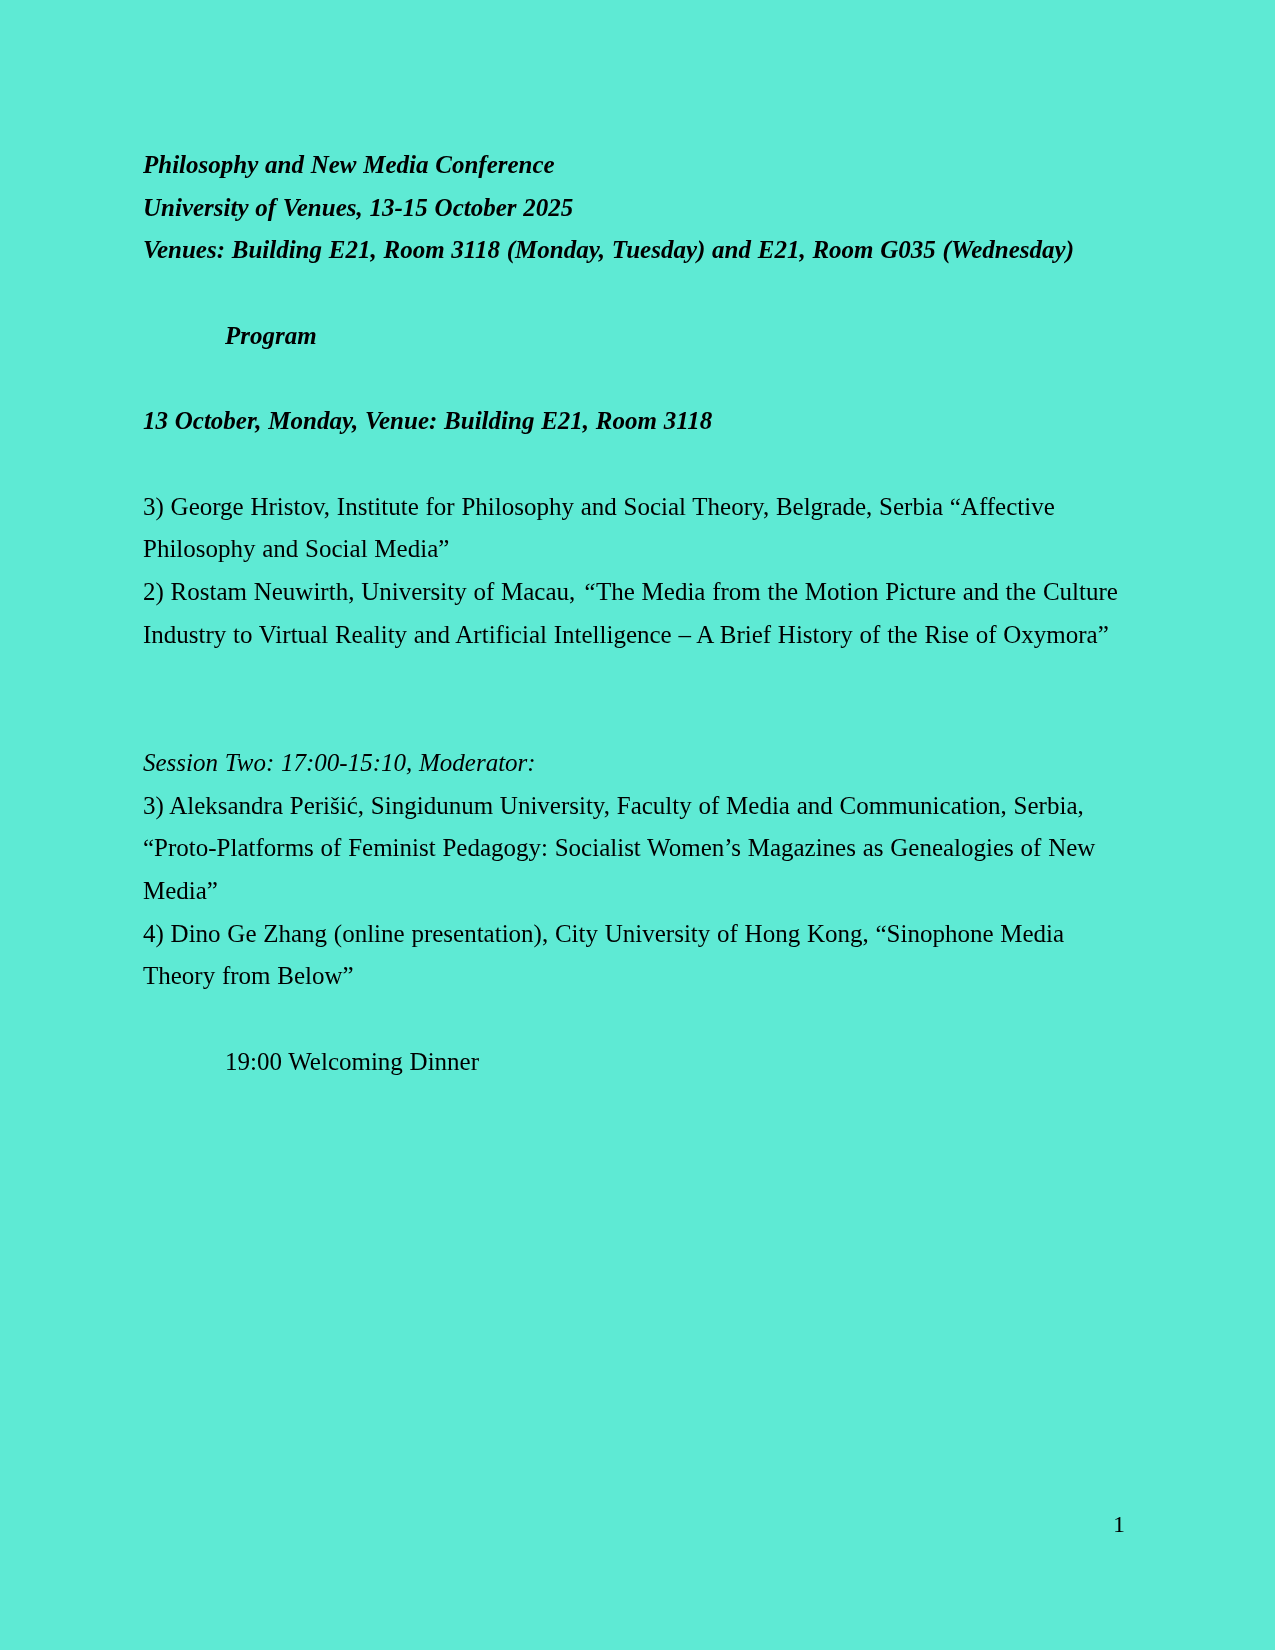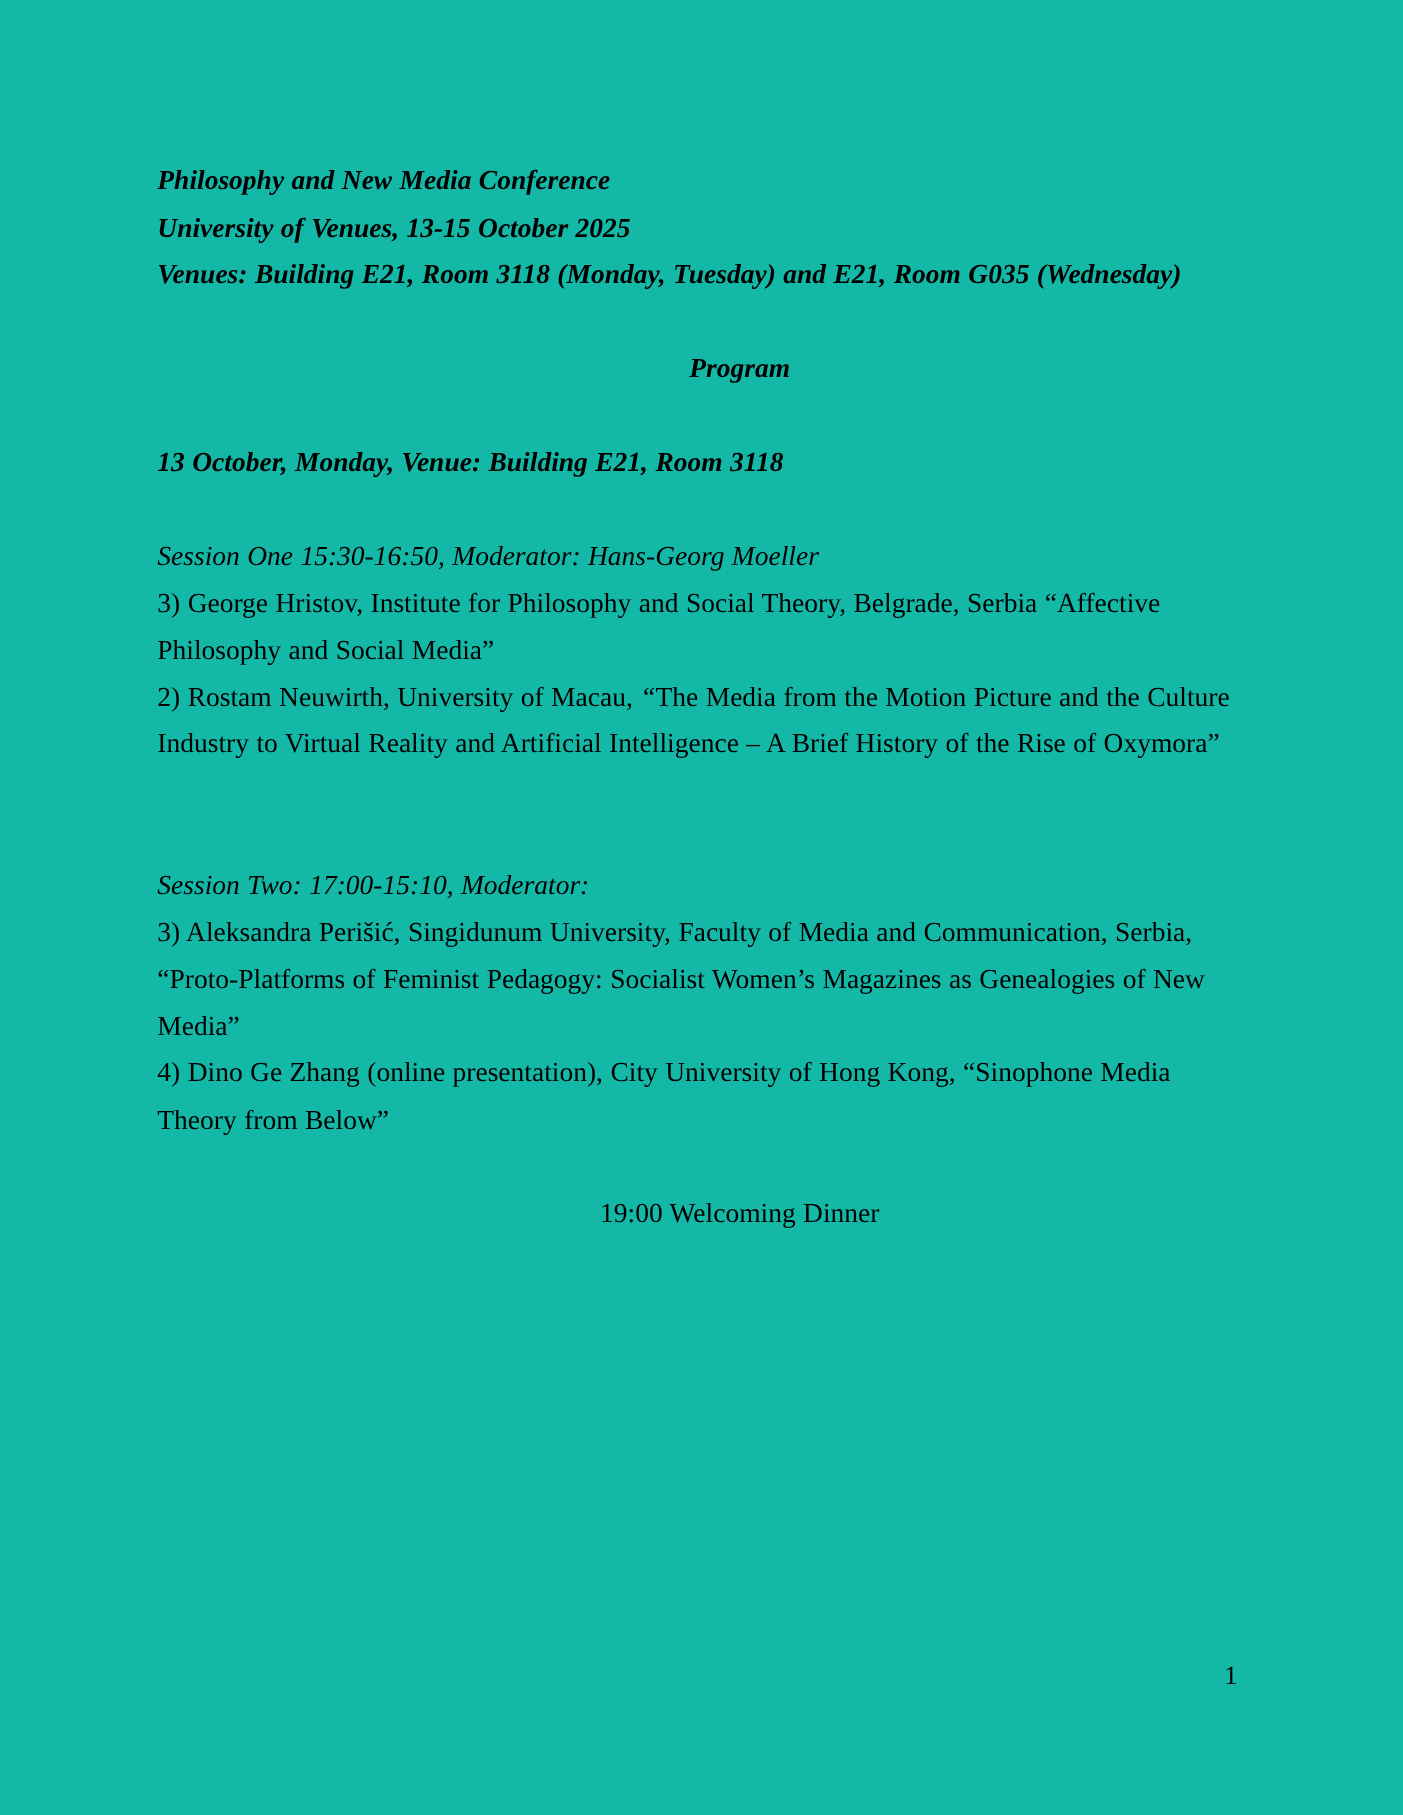--- a/index.html
+++ b/index.html
@@ -4,42 +4,41 @@
 <style>
   html, body {
     margin: 0;
     padding: 0;
     background: #ffffff;
   }
   .page {
     position: relative;
     width: 1275px;
     height: 1650px;
-    background: #14b8a6;
+    background: #5eead4;
     color: #000000;
     font-family: "Liberation Serif", serif;
     font-size: 25px;
     line-height: 42.7px;
     overflow: hidden;
   }
   .doc-body {
     position: absolute;
     left: 143px;
     top: 144px;
     width: 977px;
   }
   .para {
     margin: 0;
     padding: 0;
     text-align: left;
     word-spacing: 0.5px;
   }
   .para.indent {
     text-indent: 82px;
-    text-align: center;
   }
   .para.blank {
     min-height: 42.7px;
   }
   .bold { font-weight: bold; font-style: italic; }
   .italic { font-style: italic; }
   .footer {
     position: absolute;
     left: 150px;
     top: 1508px;
@@ -55,21 +54,20 @@
 <div class="page">
   <div class="doc-body">
       <p class="para"><span class="bold italic">Philosophy and New Media Conference</span></p>
       <p class="para"><span class="bold italic">University of Venues</span><span class="bold ">, 13-15 October 2025</span></p>
       <p class="para"><span class="bold ">Venues: Building E21, Room 3118 (Monday, Tuesday) and E21, Room G035 (Wednesday)</span></p>
       <p class="para blank">&nbsp;</p>
       <p class="para indent"><span class="bold italic">Program</span></p>
       <p class="para blank">&nbsp;</p>
       <p class="para"><span class="bold ">13 October, Monday, Venue: Building E21, Room 3118</span></p>
       <p class="para blank">&nbsp;</p>
-      <p class="para"><span class="italic">Session One 15:30-16:50, Moderator: Hans-Georg Moeller</span></p>
       <p class="para"><span class="">3) George Hristov, Institute for Philosophy and Social Theory, Belgrade, Serbia “Affective Philosophy and Social Media”</span></p>
       <p class="para"><span class="">2) Rostam Neuwirth, University of Macau, </span><span class="italic">“</span><span class="">The Media from the Motion Picture and the Culture Industry to Virtual Reality and Artificial Intelligence – A Brief History of the Rise of Oxymora”</span></p>
       <p class="para blank">&nbsp;</p>
       <p class="para blank">&nbsp;</p>
       <p class="para"><span class="italic">Session Two: 17:00-15:10, Moderator:</span></p>
       <p class="para"><span class="">3) Aleksandra Perišić, Singidunum University, Faculty of Media and Communication, Serbia, “Proto-Platforms of Feminist Pedagogy: Socialist Women’s Magazines as Genealogies of New Media”</span></p>
       <p class="para"><span class="">4) Dino Ge Zhang (online presentation), City University of Hong Kong, “Sinophone Media Theory from Below”</span></p>
       <p class="para blank">&nbsp;</p>
       <p class="para indent"><span class="">19:00 Welcoming Dinner</span></p>
     </div>

